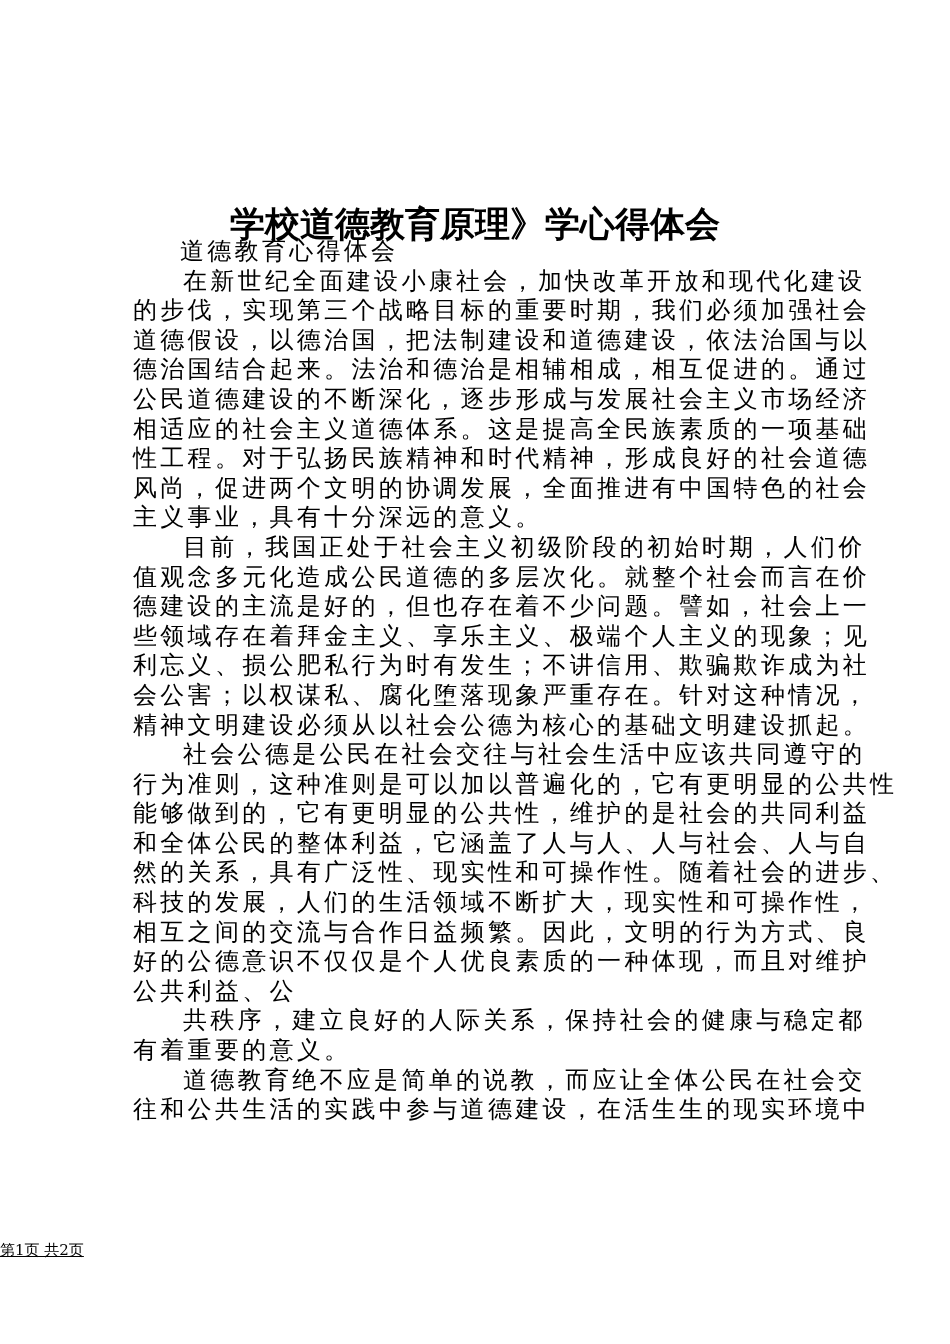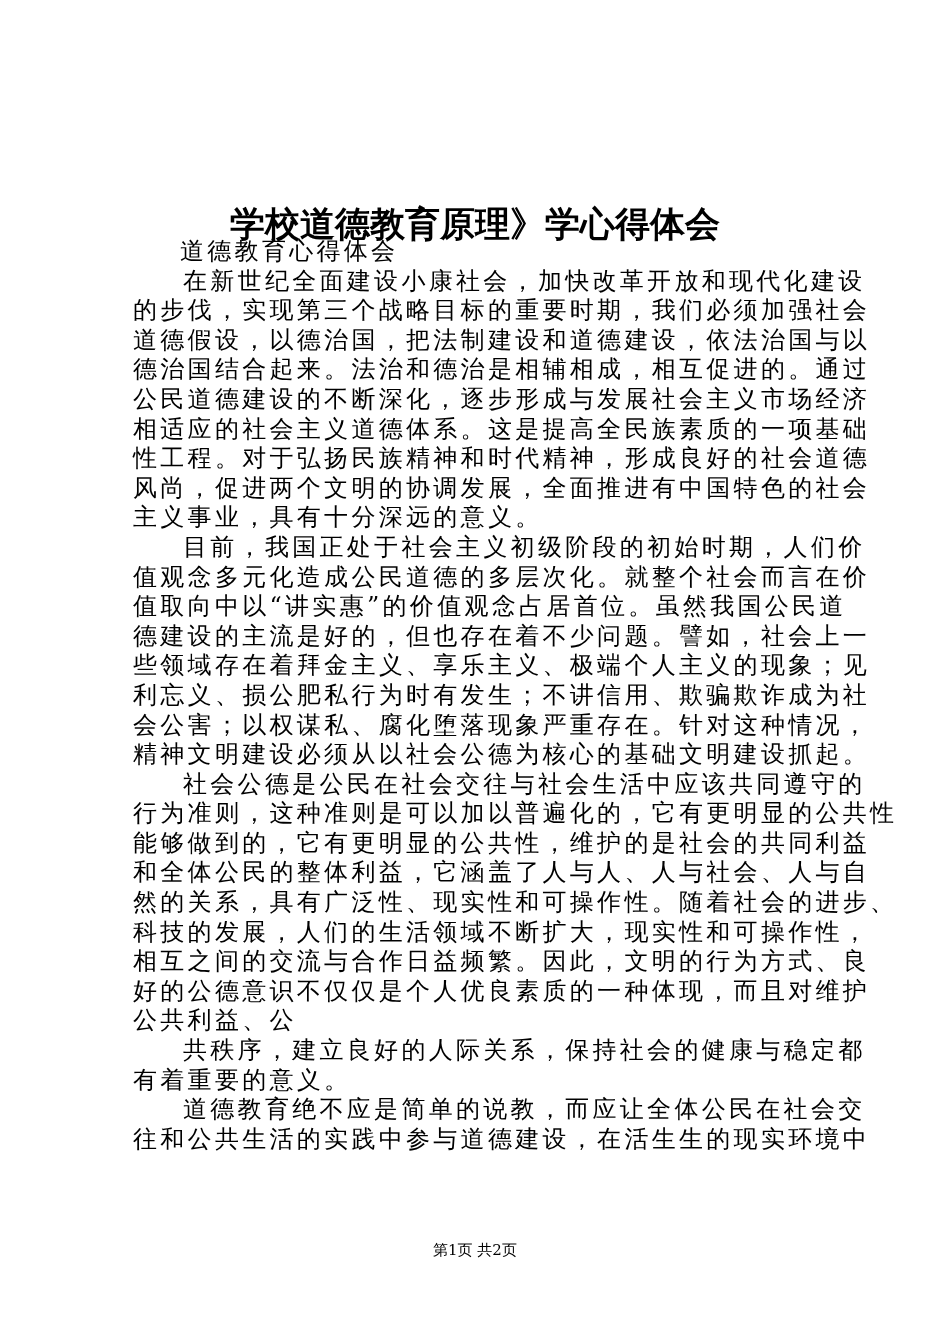--- a/index.html
+++ b/index.html
@@ -6,43 +6,42 @@
     body { width: 950px; height: 1344px; position: relative; overflow: hidden;
            font-family: "DejaVu Serif", "Liberation Serif", serif; color: #000; }
     .title { position: absolute; top: 202px; left: 0; width: 950px; text-align: center;
              font-family: "DejaVu Sans", "Liberation Sans", sans-serif; font-weight: bold;
              font-size: 35px; line-height: 44px; letter-spacing: 0px; }
     .body { position: absolute; top: 237px; left: 133px; width: 700px; }
     .line { height: 29.6px; line-height: 29.6px; font-size: 24px; white-space: nowrap;
             letter-spacing: 3.3px; }
     .indent { padding-left: 50px; text-align: center; }
     .sub { padding-left: 47px; }
-    .footer { position: absolute; top: 1240px; left: 0; width: 950px; text-align: center;
-              font-size: 15px; line-height: 20px; }
+    .footer { position: absolute; top: 1240px; left: 0; width: 950px; 
+              font-size: 15px; line-height: 20px; text-decoration: underline; }
   </style>
 </head>
 <body>
 
 <div class="title">学校道德教育原理》学心得体会</div>
 
 <div class="body">
   <div class="line sub">道德教育心得体会</div>
   <div id="lines">
       <div class="line indent">在新世纪全面建设小康社会，加快改革开放和现代化建设</div>
       <div class="line">的步伐，实现第三个战略目标的重要时期，我们必须加强社会</div>
       <div class="line">道德假设，以德治国，把法制建设和道德建设，依法治国与以</div>
       <div class="line">德治国结合起来。法治和德治是相辅相成，相互促进的。通过</div>
       <div class="line">公民道德建设的不断深化，逐步形成与发展社会主义市场经济</div>
       <div class="line">相适应的社会主义道德体系。这是提高全民族素质的一项基础</div>
       <div class="line">性工程。对于弘扬民族精神和时代精神，形成良好的社会道德</div>
       <div class="line">风尚，促进两个文明的协调发展，全面推进有中国特色的社会</div>
       <div class="line">主义事业，具有十分深远的意义。</div>
       <div class="line indent">目前，我国正处于社会主义初级阶段的初始时期，人们价</div>
       <div class="line">值观念多元化造成公民道德的多层次化。就整个社会而言在价</div>
-      <div class="line">值取向中以“讲实惠”的价值观念占居首位。虽然我国公民道</div>
       <div class="line">德建设的主流是好的，但也存在着不少问题。譬如，社会上一</div>
       <div class="line">些领域存在着拜金主义、享乐主义、极端个人主义的现象；见</div>
       <div class="line">利忘义、损公肥私行为时有发生；不讲信用、欺骗欺诈成为社</div>
       <div class="line">会公害；以权谋私、腐化堕落现象严重存在。针对这种情况，</div>
       <div class="line">精神文明建设必须从以社会公德为核心的基础文明建设抓起。</div>
       <div class="line indent">社会公德是公民在社会交往与社会生活中应该共同遵守的</div>
       <div class="line">行为准则，这种准则是可以加以普遍化的，它有更明显的公共性</div>
       <div class="line">能够做到的，它有更明显的公共性，维护的是社会的共同利益</div>
       <div class="line">和全体公民的整体利益，它涵盖了人与人、人与社会、人与自</div>
       <div class="line">然的关系，具有广泛性、现实性和可操作性。随着社会的进步、</div>

